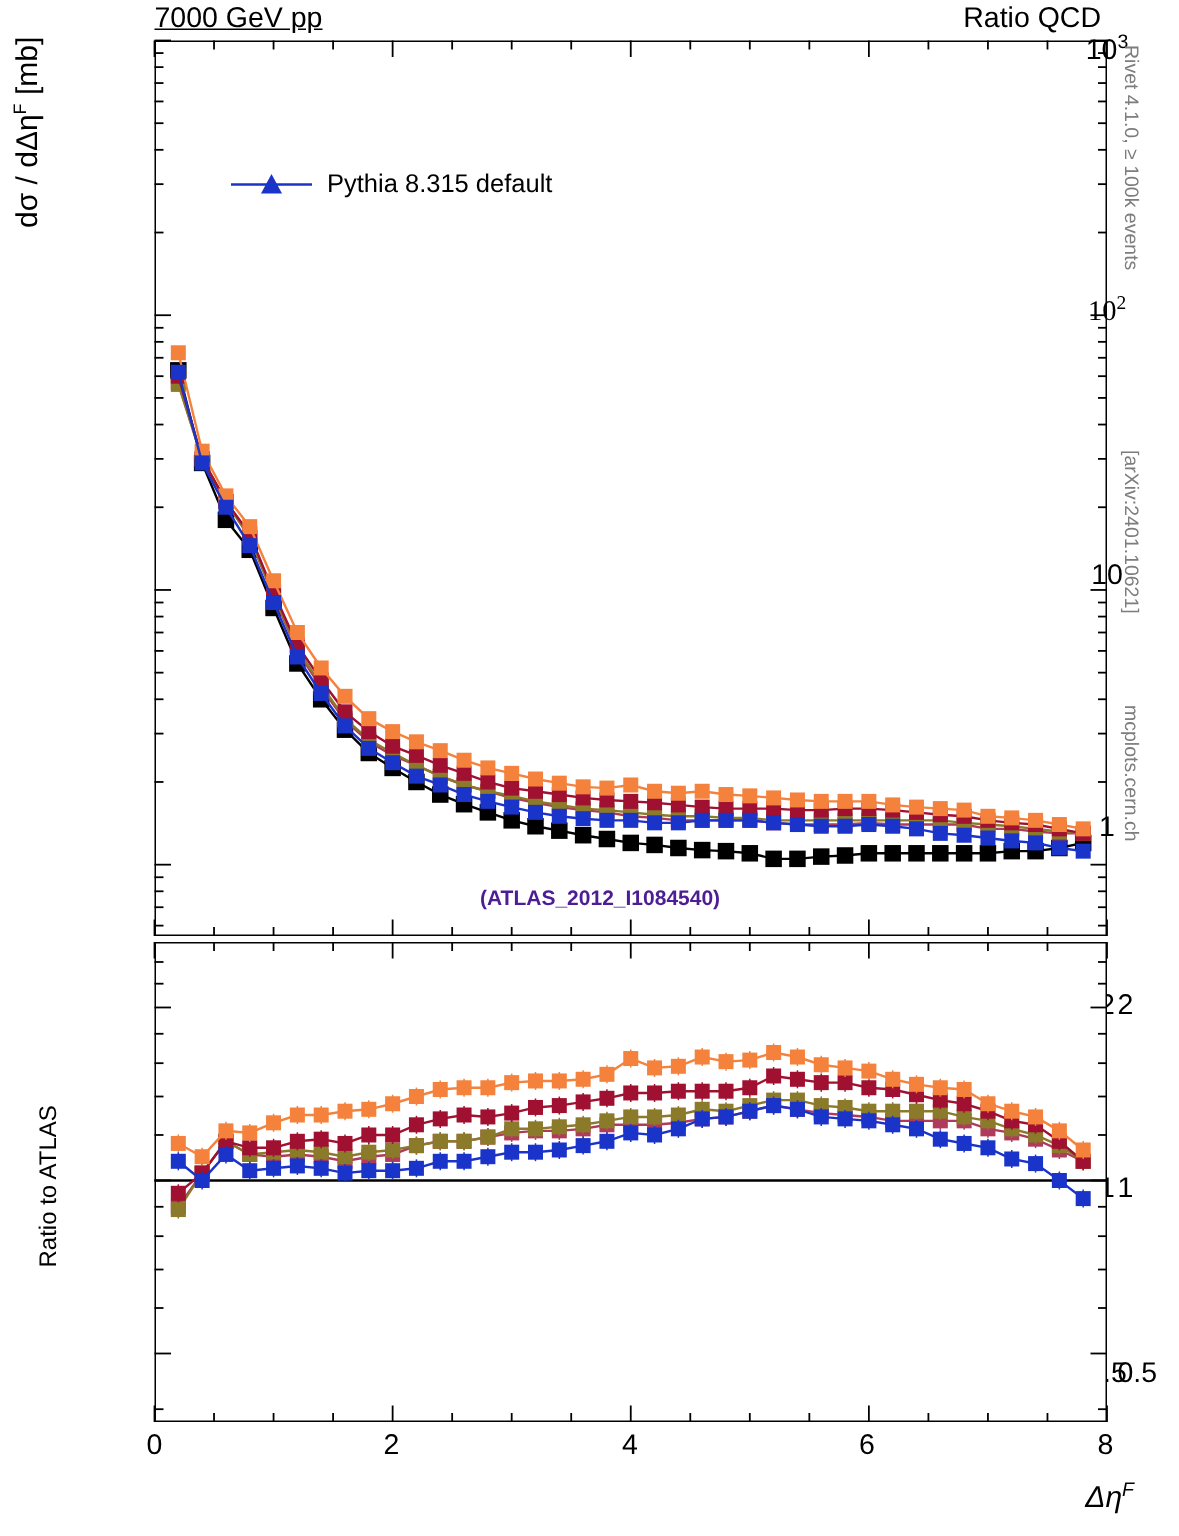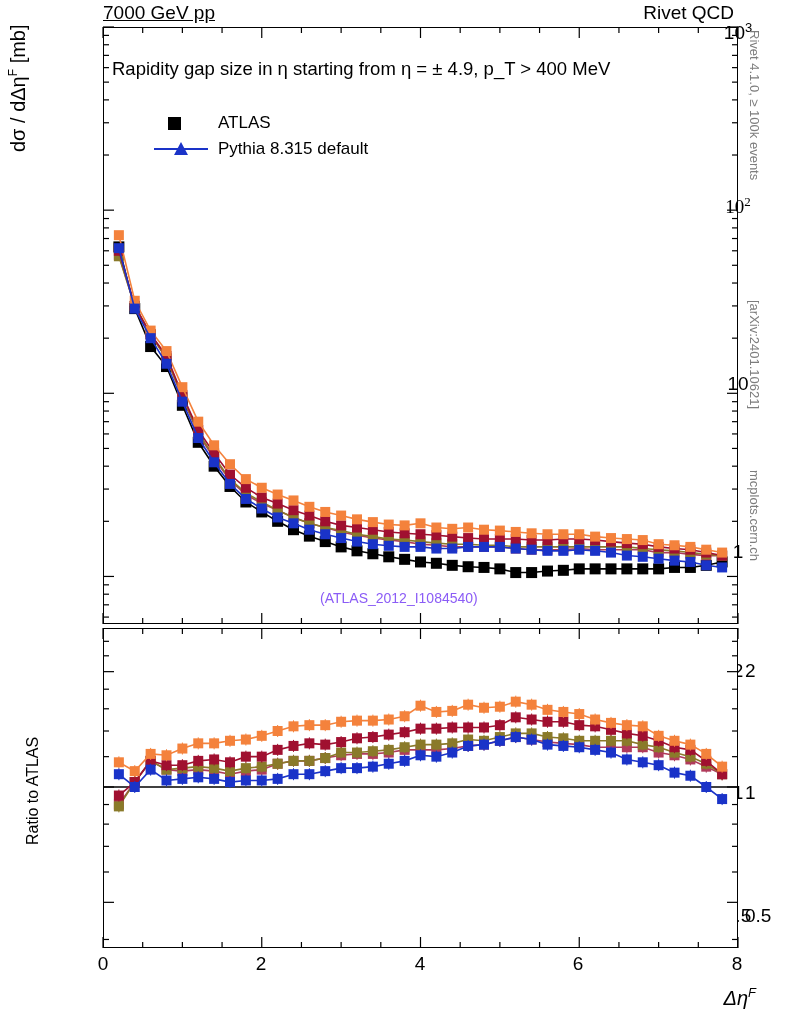--- a/index.html
+++ b/index.html
@@ -20,43 +20,40 @@
   #ylabel-main{position:absolute;left:6px;top:152px;transform:rotate(-90deg);transform-origin:left top;font-size:20px;white-space:nowrap;}
   #ylabel-ratio{position:absolute;left:24px;top:845px;transform:rotate(-90deg);transform-origin:left top;font-size:16px;white-space:nowrap;}
   #xlabel{position:absolute;right:30px;top:985px;font-size:20px;font-style:italic;}
 
   .ytick{position:absolute;right:0;font-size:19px;text-align:center;white-space:nowrap;}
   .xtick{position:absolute;font-size:19px;text-align:center;}
 
   
   .rcap{position:absolute;font-size:13px;color:#7d7d7d;white-space:nowrap;transform:rotate(90deg);transform-origin:left top;}
 
-  .watermark{position:absolute;font-size:14px;color:#8b5cf6;}
+  .watermark{position:absolute;font-size:14px;color:#4c1d95;font-weight:bold;}
 
   
   #legend{position:absolute;left:152px;top:110px;font-size:17px;}
   .leg-row{height:26px;display:flex;align-items:center;}
   .leg-sym{width:60px;height:26px;position:relative;}
   .leg-txt{margin-left:6px;}
 
   svg{position:absolute;left:0;top:0;overflow:visible;}
 </style>
 </head>
 <body>
 
 <div id="root">
 
   <div class="hdr" id="hdr-left">7000 GeV pp</div>
-  <div class="hdr" id="hdr-right">Rivet QCD</div>
+  <div class="hdr" id="hdr-right">Ratio QCD</div>
 
   <div id="main-panel"></div>
 
-  <div class="plot-title">
-    <span>Rapidity gap size in η starting from η = ± 4.9, p_T &gt; 400 MeV</span>
-  </div>
 
   <div id="ylabel-main">
     <span>dσ / dΔη</span><sup style="font-size:12px;">F</sup> <span>[mb]</span>
   </div>
 
   <div class="ytick" style="top:20px;width:96px;"><span>10</span><sup style="font-size:13px;">3</sup></div>
   <div class="ytick" style="top:194px;width:96px;font-family:Liberation Serif, serif;"><span>10</span><sup style="font-size:13px;">2</sup></div>
   <div class="ytick" style="top:373px;width:96px;"><span>10</span></div>
   <div class="ytick" style="top:541px;width:96px;"><span>1</span></div>
 
@@ -82,28 +79,20 @@
     <span>Δη</span><sup style="font-size:13px;">F</sup>
   </div>
 
   <div class="rcap" style="left:762px;top:30px;">Rivet 4.1.0, ≥ 100k events</div>
   <div class="rcap" style="left:762px;top:300px;">[arXiv:2401.10621]</div>
   <div class="rcap" style="left:762px;top:470px;">mcplots.cern.ch</div>
 
   <div class="watermark" style="left:320px;top:590px;">(ATLAS_2012_I1084540)</div>
 
   <div id="legend">
-    <div class="leg-row">
-      <span class="leg-sym">
-        <svg width="60" height="26">
-            <rect x="16" y="7" width="13" height="13" fill="#000000"></rect>
-          </svg>
-      </span>
-      <span class="leg-txt">ATLAS</span>
-    </div>
     <div class="leg-row">
       <span class="leg-sym">
         <svg width="60" height="26">
           <line x1="2" y1="13" x2="56" y2="13" stroke="#1a33c8" stroke-width="1.8"></line>
           <polygon points="29,6 36,19 22,19" fill="#1a33c8"></polygon>
         </svg>
       </span>
       <span class="leg-txt">Pythia 8.315 default</span>
     </div>
   </div>

